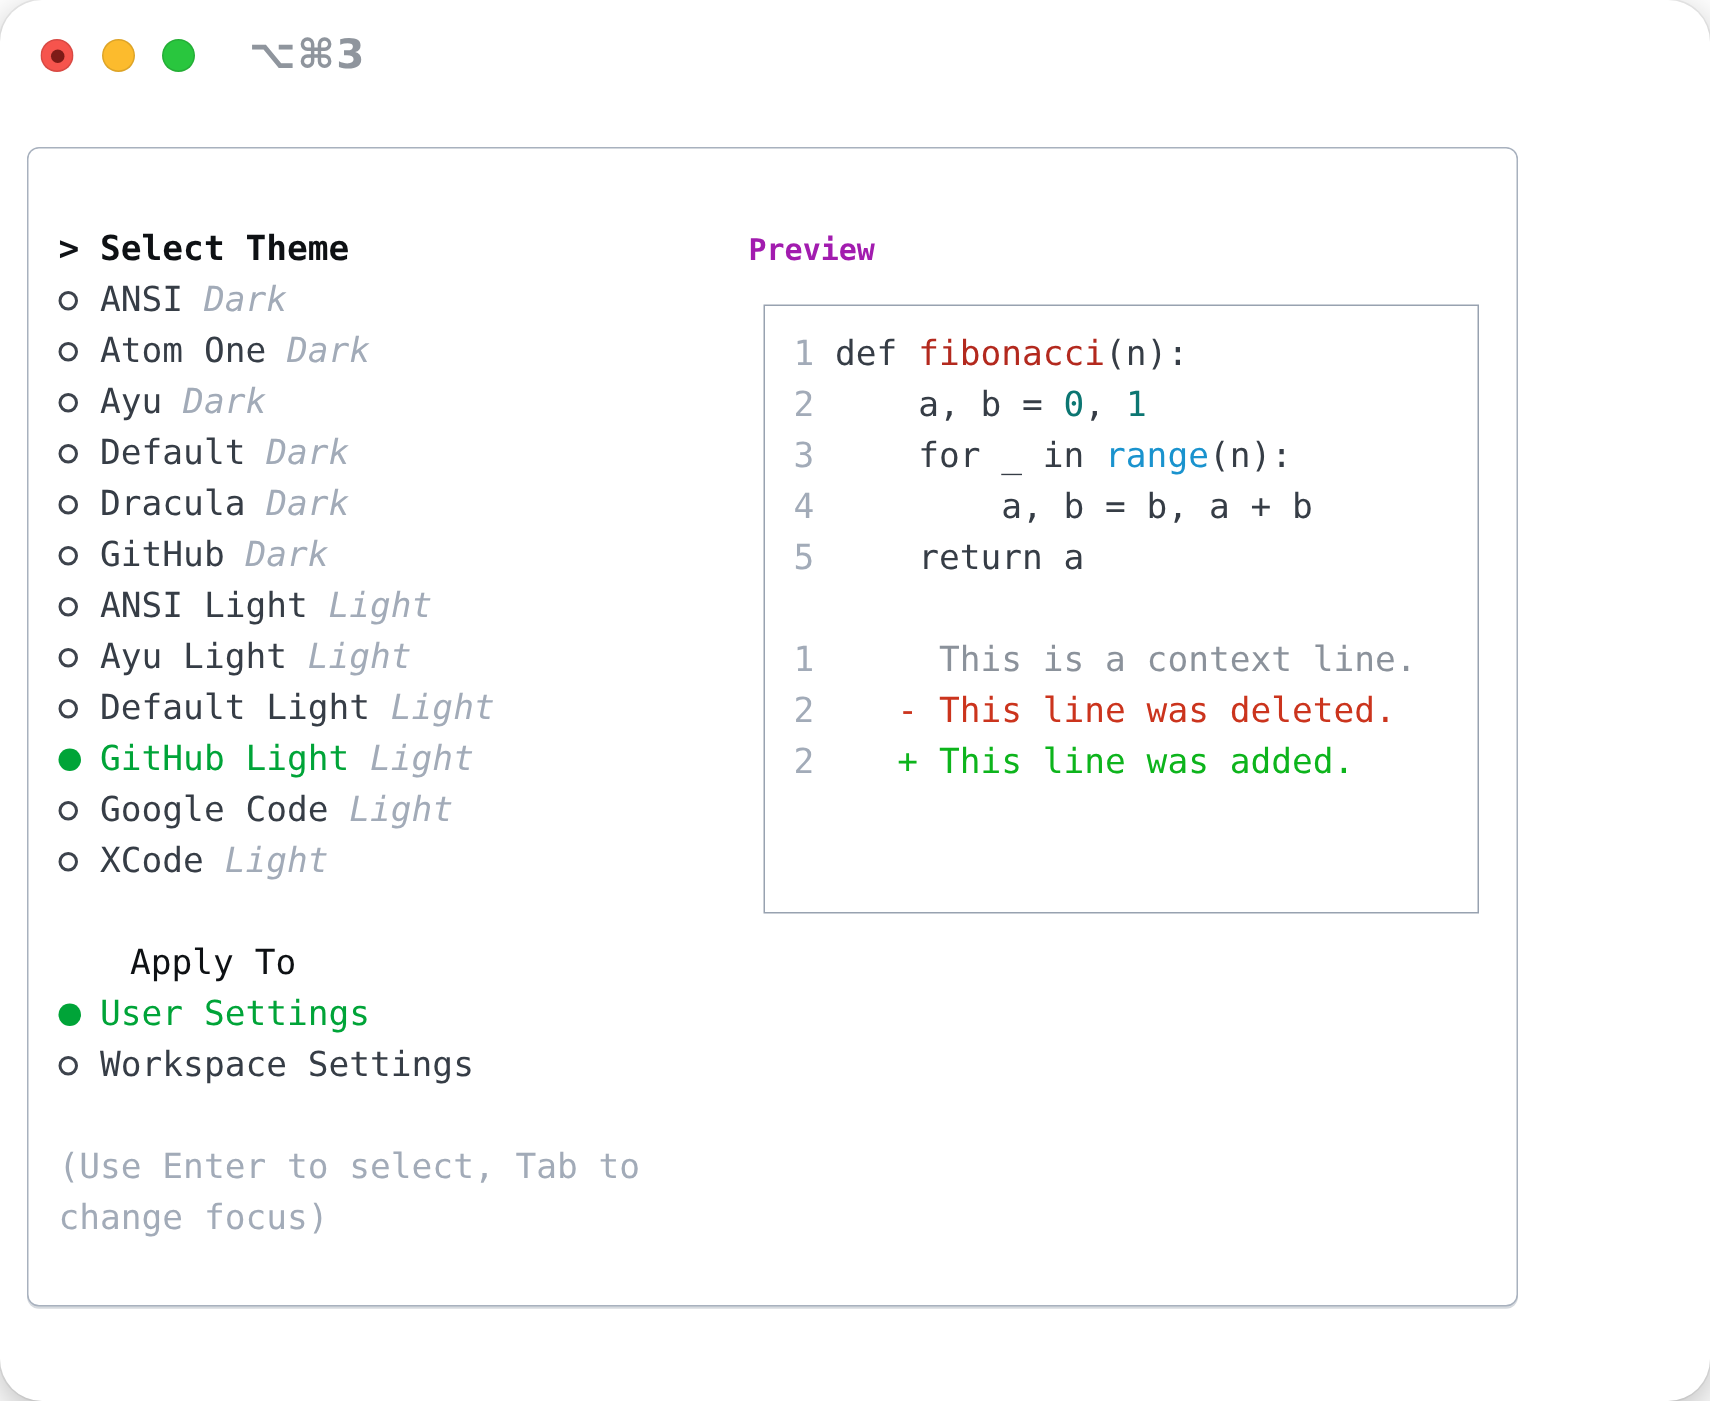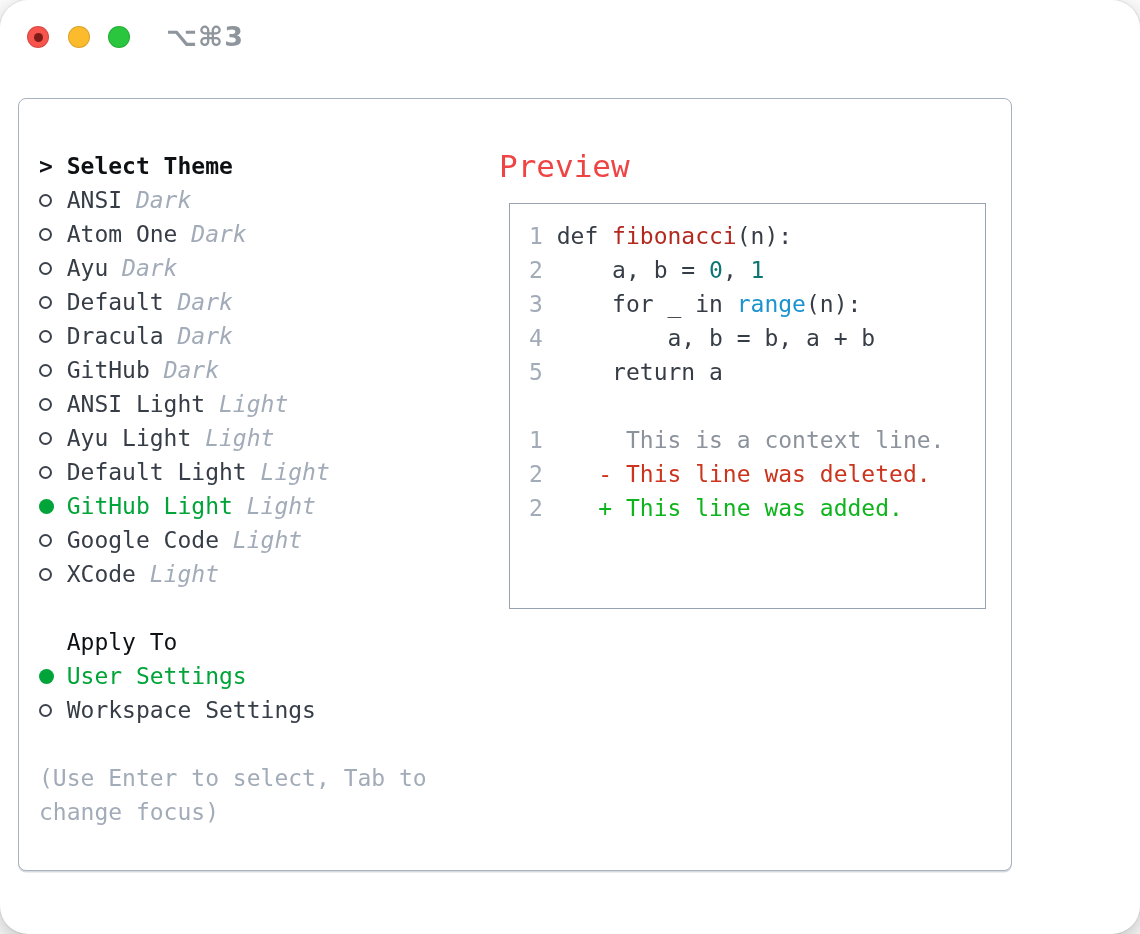--- a/index.html
+++ b/index.html
@@ -37,26 +37,26 @@
           white-space: pre; }
   .row { display: flex; align-items: center; height: 34px; }
   .slot { width: 2ch; flex: none; display: flex; align-items: center; }
   .prompt { font-weight: bold; color: #101317; }
   .radio { width: 13px; height: 13px; border-radius: 50%; border: 2px solid #3d434c; }
   .radio.on { width: 15px; height: 15px; border: none; background: var(--sel-green); }
   .t-name { color: #363d46; }
   .t-name.sel { color: var(--sel-green); }
   .t-tag { color: #a2abb8; font-style: italic; }
   .hdr { font-weight: bold; color: #0e1114; }
-  .subhdr { color: #0e1114; }
+  .subhdr { color: #0e1114; margin-left: 20px; }
   .hint { color: #a2abb8; width: 29ch; white-space: pre-wrap; line-height: 34px; }
 
   
   .preview-title { position: absolute; left: 480px; top: 50px; height: 34px; line-height: 34px;
-          font-size: 31px; font-weight: normal; color: #ef4444; }
+          font-size: 20px; font-weight: bold; color: #a21caf; }
   .preview-box { position: absolute; left: 490px; top: 104px; width: 477px; height: 406px;
           border: 1.5px solid #98a2b0; background: #ffffff; }
   .code { position: absolute; left: 19px; top: 15px; font-size: 23px; line-height: 34px;
           white-space: pre; }
   .code-line { height: 34px; }
 </style>
 </head>
 <body>
 
 <div class="screen">

